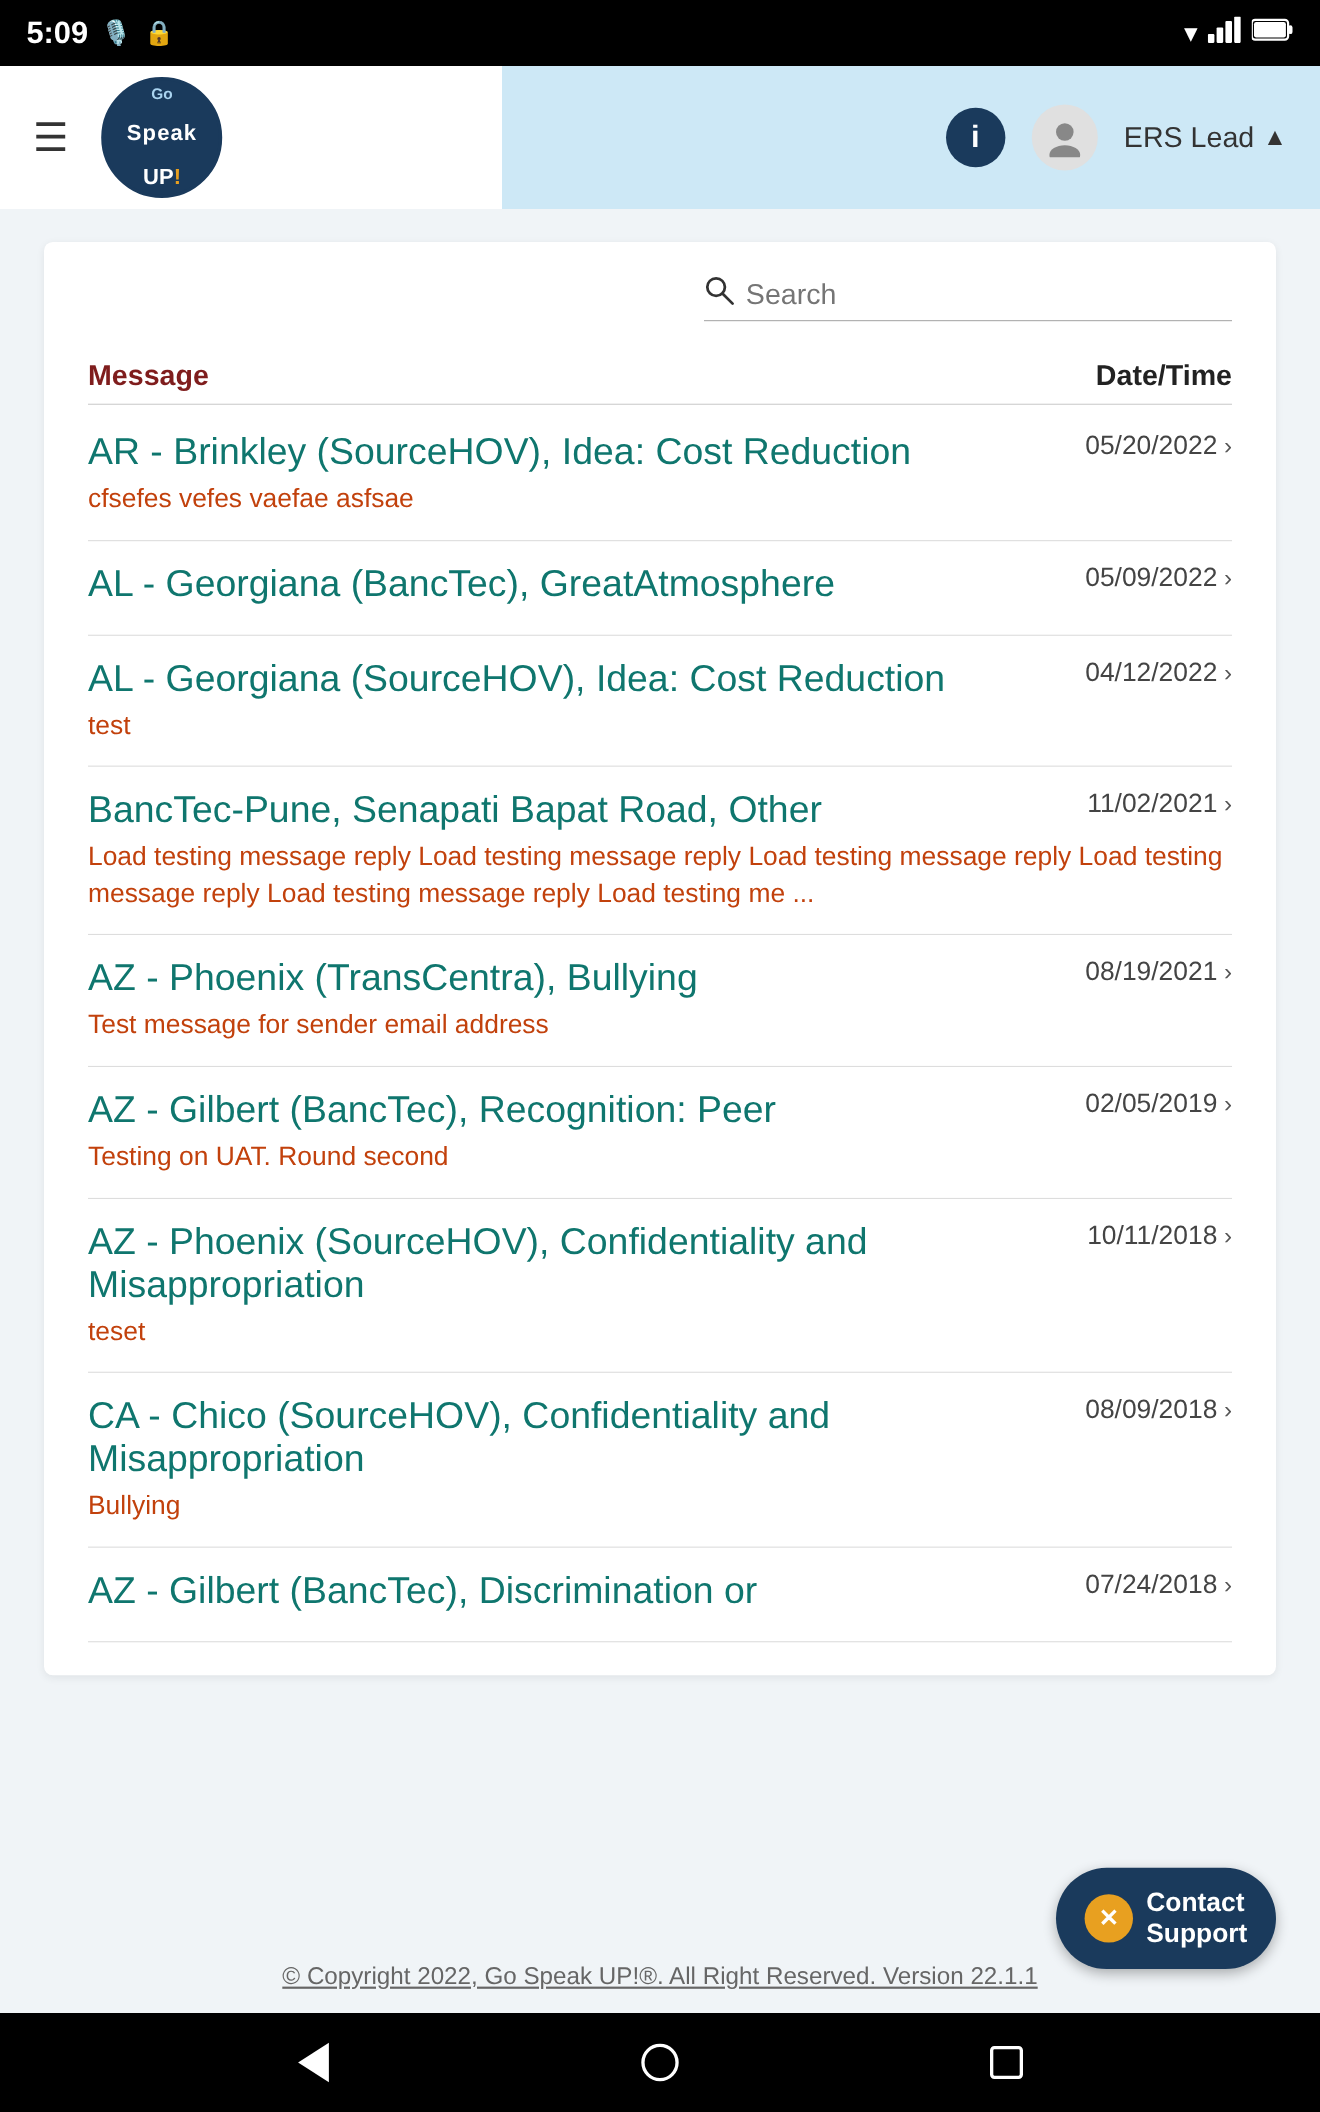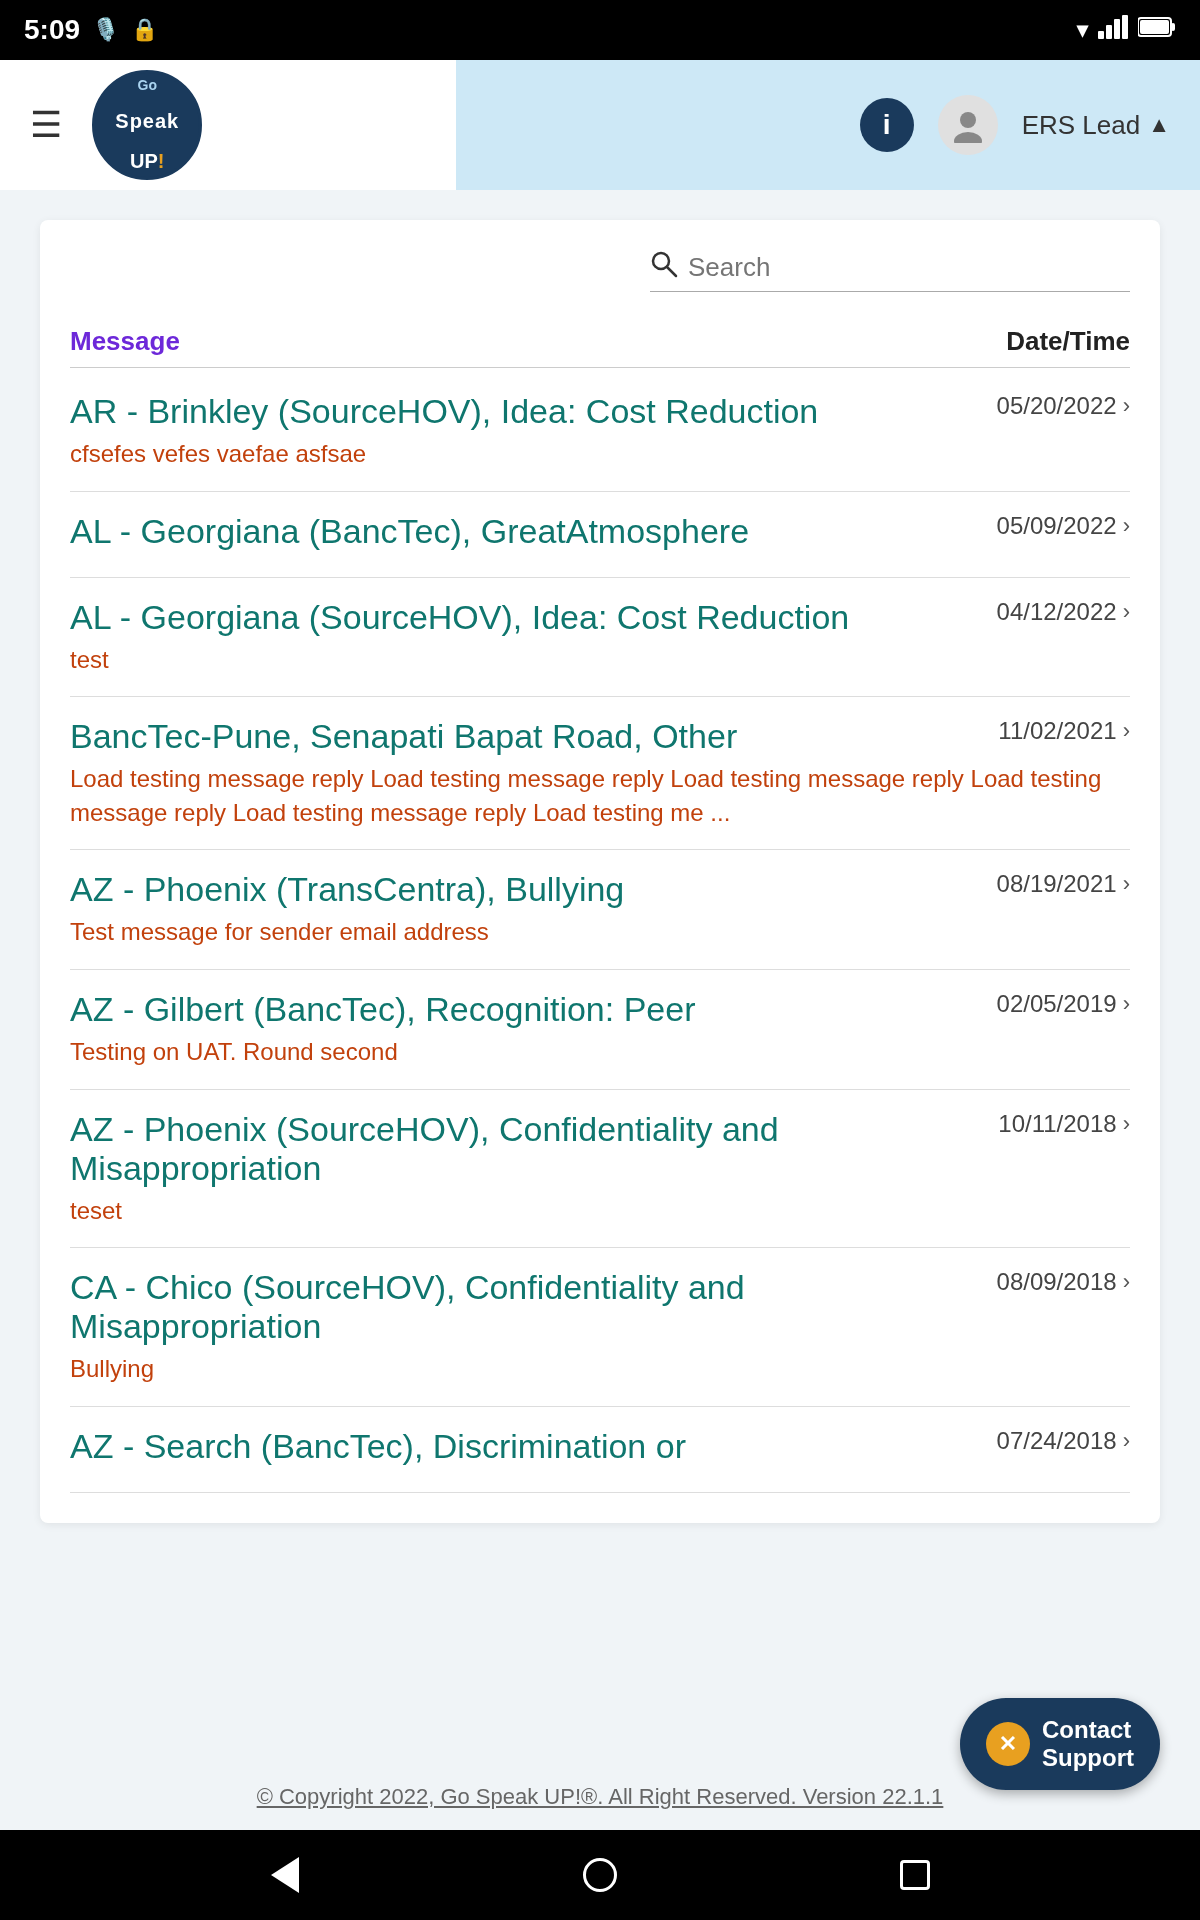--- a/index.html
+++ b/index.html
@@ -111,21 +111,21 @@
       font-size: 40px;
       font-weight: 700;
       color: #1a1a1a;
       margin-bottom: 24px;
     }
 
     
     .messages-card {
       background: #fff;
       border-radius: 8px;
-      padding: 30px 30px;
+      padding: 30px 40px;
       box-shadow: 0 2px 8px rgba(0,0,0,0.07);
     }
 
     
     .search-container {
       display: flex;
       justify-content: flex-end;
       margin-bottom: 24px;
     }
     .search-box {
@@ -151,21 +151,21 @@
       display: flex;
       justify-content: space-between;
       align-items: center;
       padding: 10px 0;
       border-bottom: 1px solid #ccc;
       margin-bottom: 4px;
     }
     .col-message {
       font-size: 26px;
       font-weight: 600;
-      color: #6d28d9;
+      color: #7f1d1d;
     }
     .col-datetime {
       font-size: 26px;
       font-weight: 600;
       color: #222;
     }
 
     
     .message-row {
       border-bottom: 1px solid #ddd;
@@ -433,21 +433,21 @@
         <span class="message-subject">CA - Chico (SourceHOV), Confidentiality and Misappropriation</span>
         <span class="message-date">
           08/09/2018
           <span class="chevron">›</span>
         </span>
       </div>
       <div class="message-preview">Bullying</div>
     </div>
         <div class="message-row">
       <div class="message-row-header">
-        <span class="message-subject">AZ - Search (BancTec), Discrimination or</span>
+        <span class="message-subject">AZ - Gilbert (BancTec), Discrimination or</span>
         <span class="message-date">
           07/24/2018
           <span class="chevron">›</span>
         </span>
       </div>
 
     </div>
       </div>
 
   </div>

